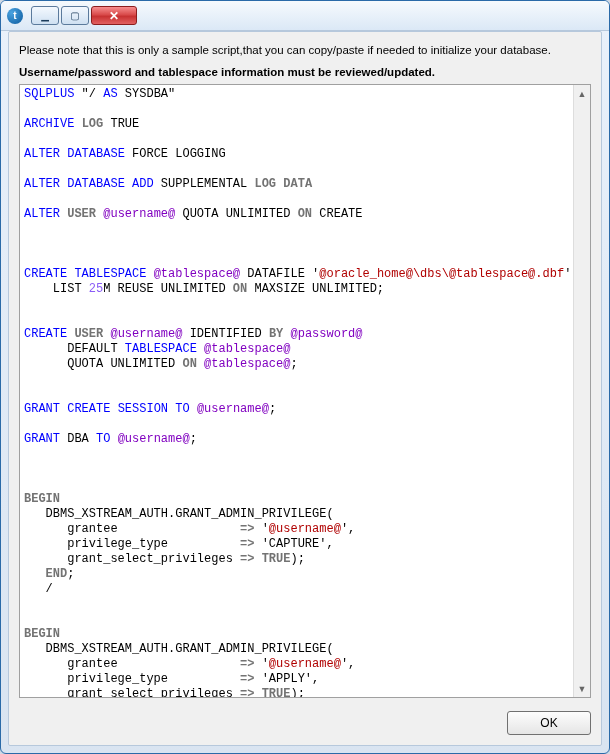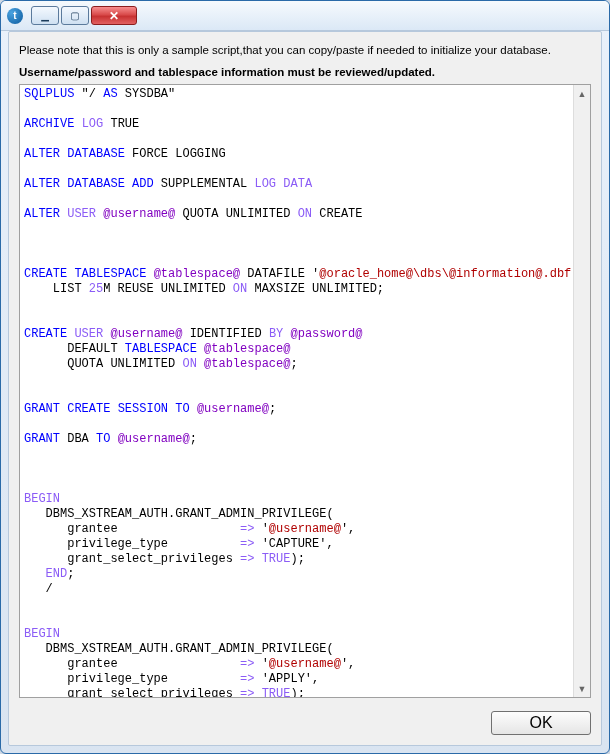--- a/index.html
+++ b/index.html
@@ -14,26 +14,26 @@
   .winbtn.close { width: 46px; background: linear-gradient(#f78f8f, #d94b4b 45%, #c83232 55%, #e26060); border: 1px solid #8b1d1d; color: #fff; font-weight: bold; font-size: 12px; }
   .content { position: absolute; top: 30px; left: 7px; right: 7px; bottom: 7px; background: #f0f0f0; border: 1px solid #b6c8dc; border-radius: 2px; padding: 12px 10px 18px 10px; }
   .note1 { font-size: 11.5px; color: #000; margin-bottom: 10px; }
   .note2 { font-size: 11.5px; color: #000; font-weight: bold; margin-bottom: 6px; }
   .codearea { position: relative; border: 1px solid #a0a0a0; background: #fff; height: 614px; overflow: hidden; }
   .codearea .scroll { position: absolute; right: 0; top: 0; bottom: 0; width: 17px; background: #f0f0f0; border-left: 1px solid #ddd; }
   .scroll .arrow { height: 17px; display: flex; align-items: center; justify-content: center; color: #666; font-size: 9px; }
   .scroll .track { position: absolute; top: 17px; bottom: 17px; left: 0; right: 0; }
   pre.code { margin: 0; padding: 2px 4px; font-family: "Courier New", monospace; font-size: 12px; line-height: 15px; white-space: pre; color: #000; }
   .kw { color: #0000ff; }      
-  .kw2 { color: #8b5cf6; }     
+  .kw2 { color: #737373; font-weight: bold; }     
   .var { color: #8000c0; }     
   .str { color: #b00000; }     
   .num { color: #8b5cf6; }     
   .footer { position: absolute; bottom: 10px; right: 10px; }
-  .okbtn { width: 100px; height: 24px; border: 1px solid #707070; border-radius: 3px; background: linear-gradient(#fdfdfd, #e5e5e5); font-size: 16px; color: #000; display: flex; align-items: center; justify-content: center; }
+  .okbtn { width: 84px; height: 24px; border: 1px solid #707070; border-radius: 3px; background: linear-gradient(#fdfdfd, #e5e5e5); font-size: 12px; color: #000; display: flex; align-items: center; justify-content: center; }
 </style>
 </head>
 <body>
 
 <div class="window">
   <div class="titlebar">
     <div class="icon">t</div>
     <div class="winbtns">
       <div class="winbtn min">
           <span>▁</span>
@@ -57,21 +57,21 @@
 <span class="kw">ARCHIVE</span><span> </span><span class="kw2">LOG</span><span> TRUE</span>
 
 <span class="kw">ALTER</span><span> </span><span class="kw">DATABASE</span><span> FORCE LOGGING</span>
 
 <span class="kw">ALTER</span><span> </span><span class="kw">DATABASE</span><span> </span><span class="kw">ADD</span><span> SUPPLEMENTAL </span><span class="kw2">LOG</span><span> </span><span class="kw2">DATA</span>
 
 <span class="kw">ALTER</span><span> </span><span class="kw2">USER</span><span> </span><span class="var">@username@</span><span> QUOTA UNLIMITED </span><span class="kw2">ON</span><span> CREATE</span>
 
 
 
-<span class="kw">CREATE</span><span> </span><span class="kw">TABLESPACE</span><span> </span><span class="var">@tablespace@</span><span> DATAFILE '</span><span class="str">@oracle_home@\dbs\@information@.dbf</span><span>'</span>
+<span class="kw">CREATE</span><span> </span><span class="kw">TABLESPACE</span><span> </span><span class="var">@tablespace@</span><span> DATAFILE '</span><span class="str">@oracle_home@\dbs\@tablespace@.dbf</span><span>'</span>
 <span>    LIST </span><span class="num">25</span><span>M REUSE UNLIMITED </span><span class="kw2">ON</span><span> MAXSIZE UNLIMITED;</span>
 
 
 <span class="kw">CREATE</span><span> </span><span class="kw2">USER</span><span> </span><span class="var">@username@</span><span> IDENTIFIED </span><span class="kw2">BY</span><span> </span><span class="var">@password@</span>
 <span>      DEFAULT </span><span class="kw">TABLESPACE</span><span> </span><span class="var">@tablespace@</span>
 <span>      QUOTA UNLIMITED </span><span class="kw2">ON</span><span> </span><span class="var">@tablespace@</span><span>;</span>
 
 
 <span class="kw">GRANT</span><span> </span><span class="kw">CREATE</span><span> </span><span class="kw">SESSION</span><span> </span><span class="kw">TO</span><span> </span><span class="var">@username@</span><span>;</span>
 

